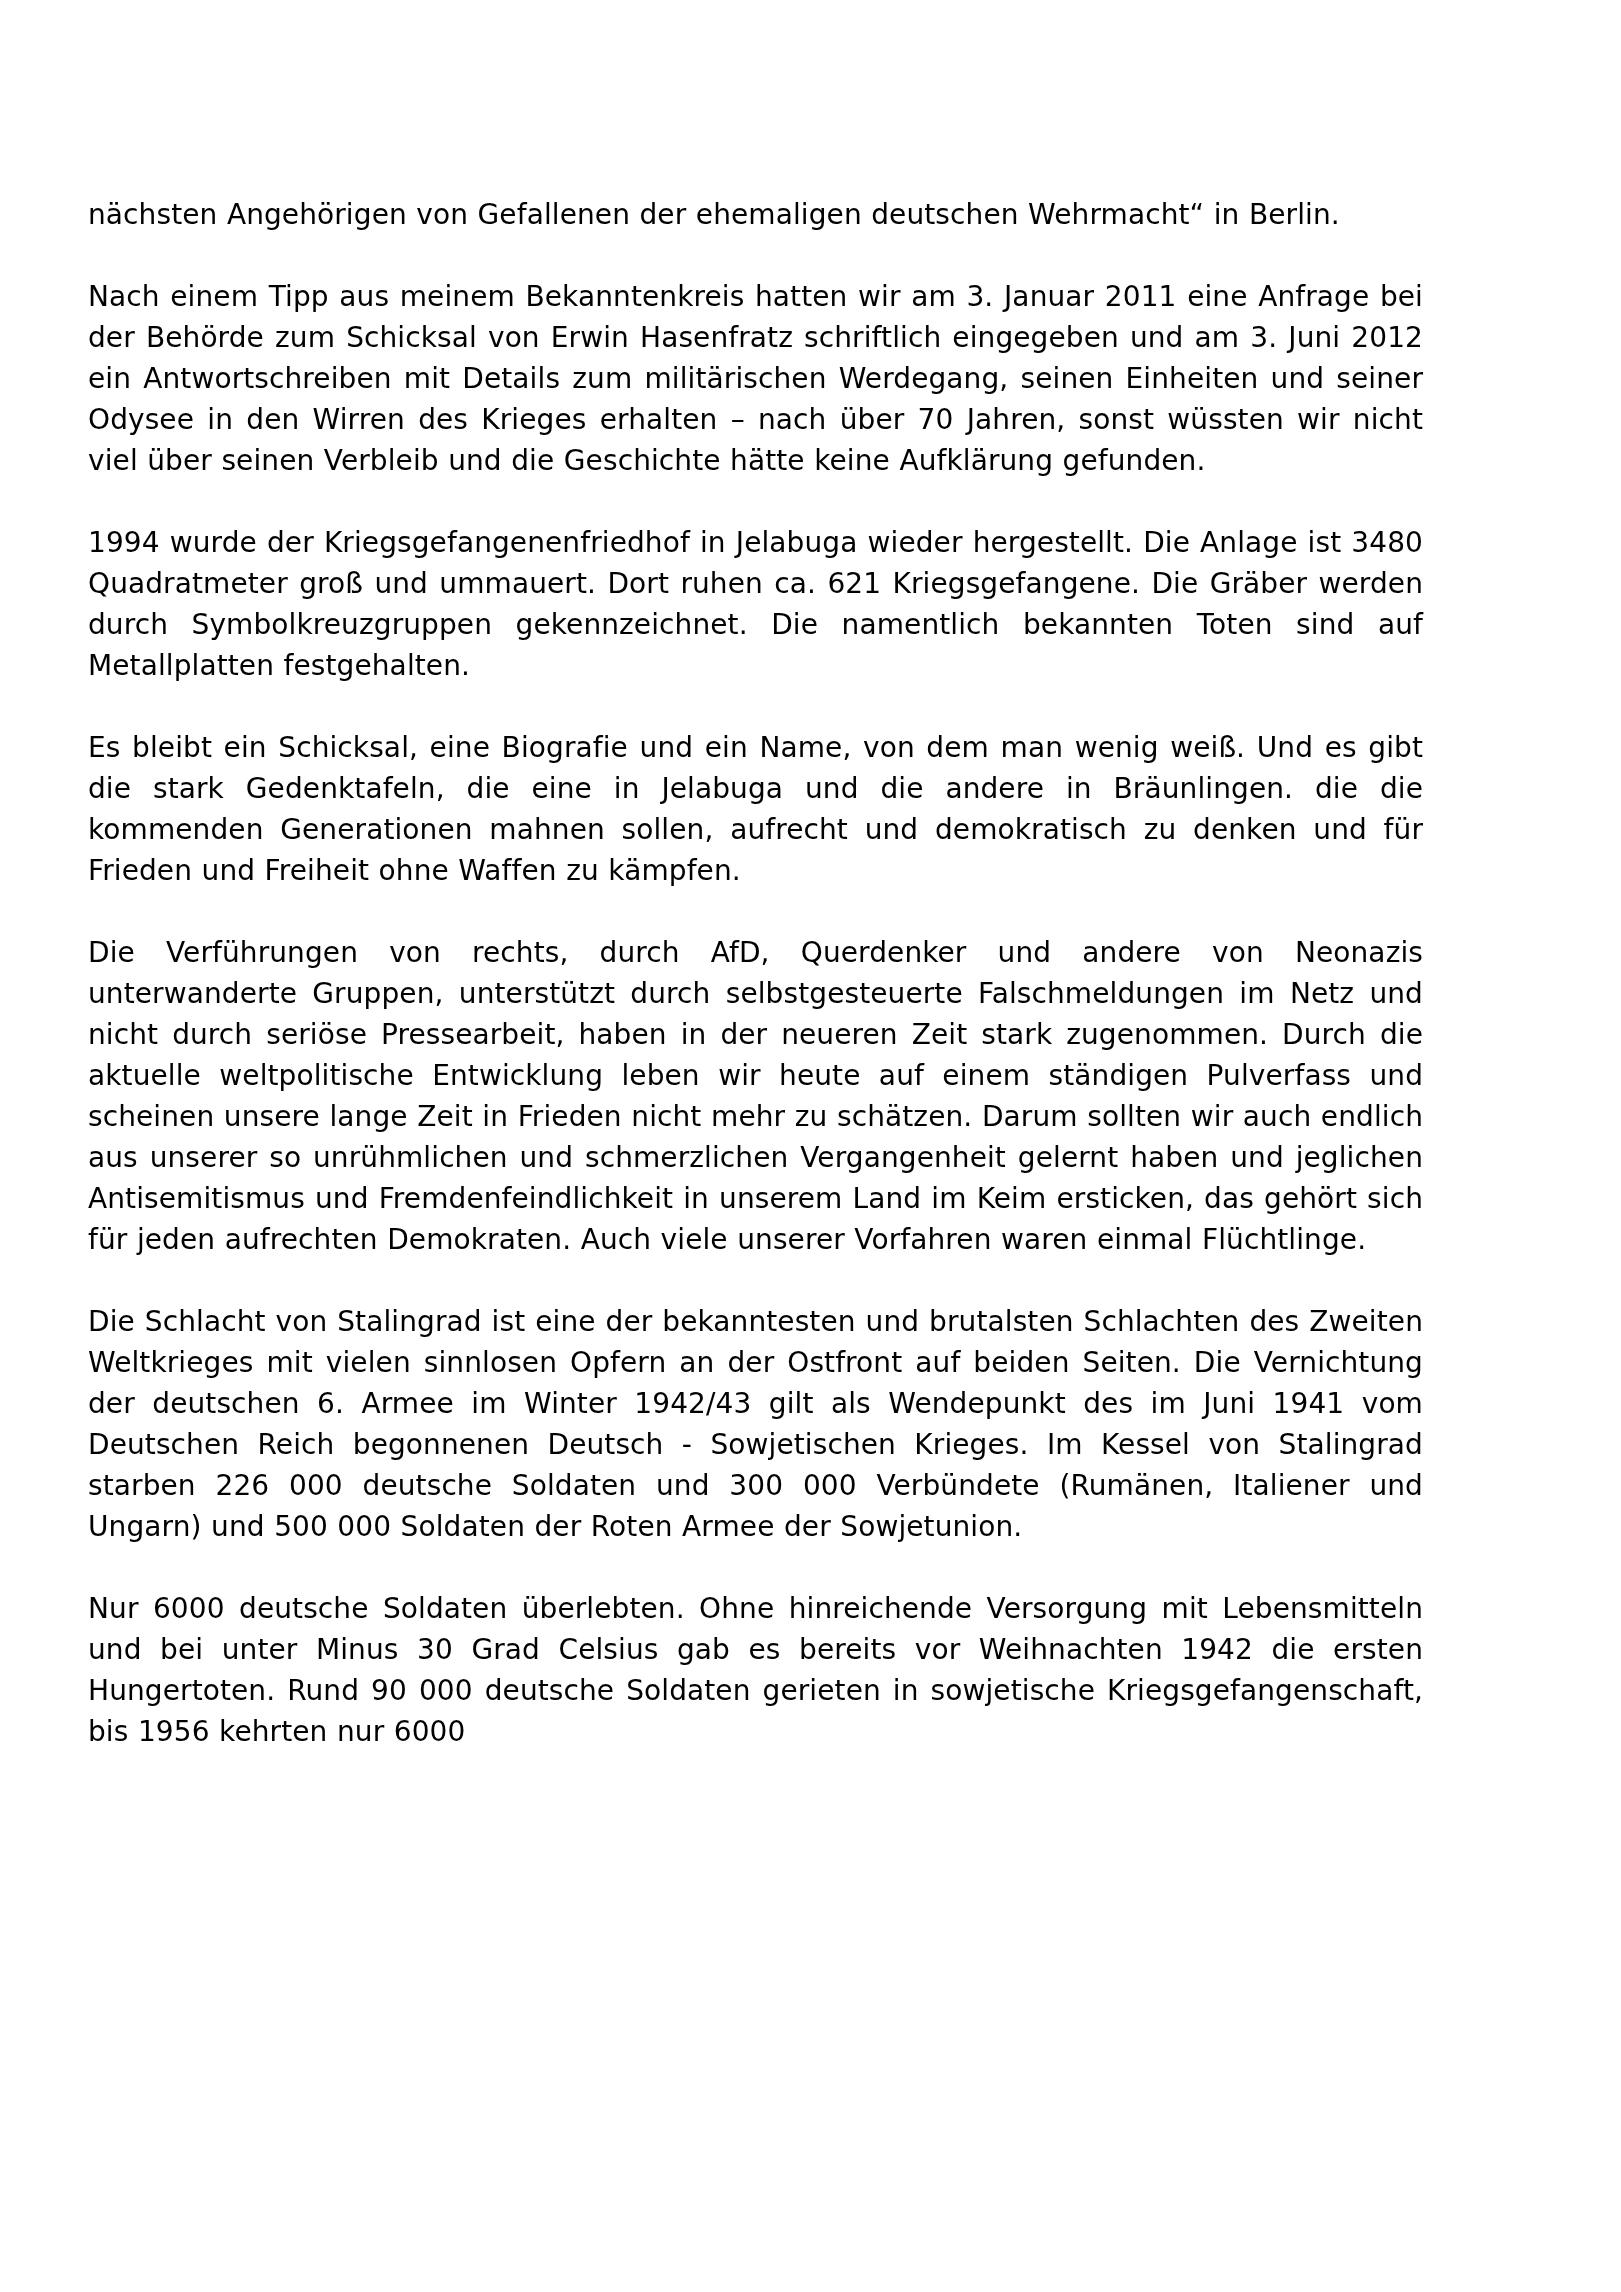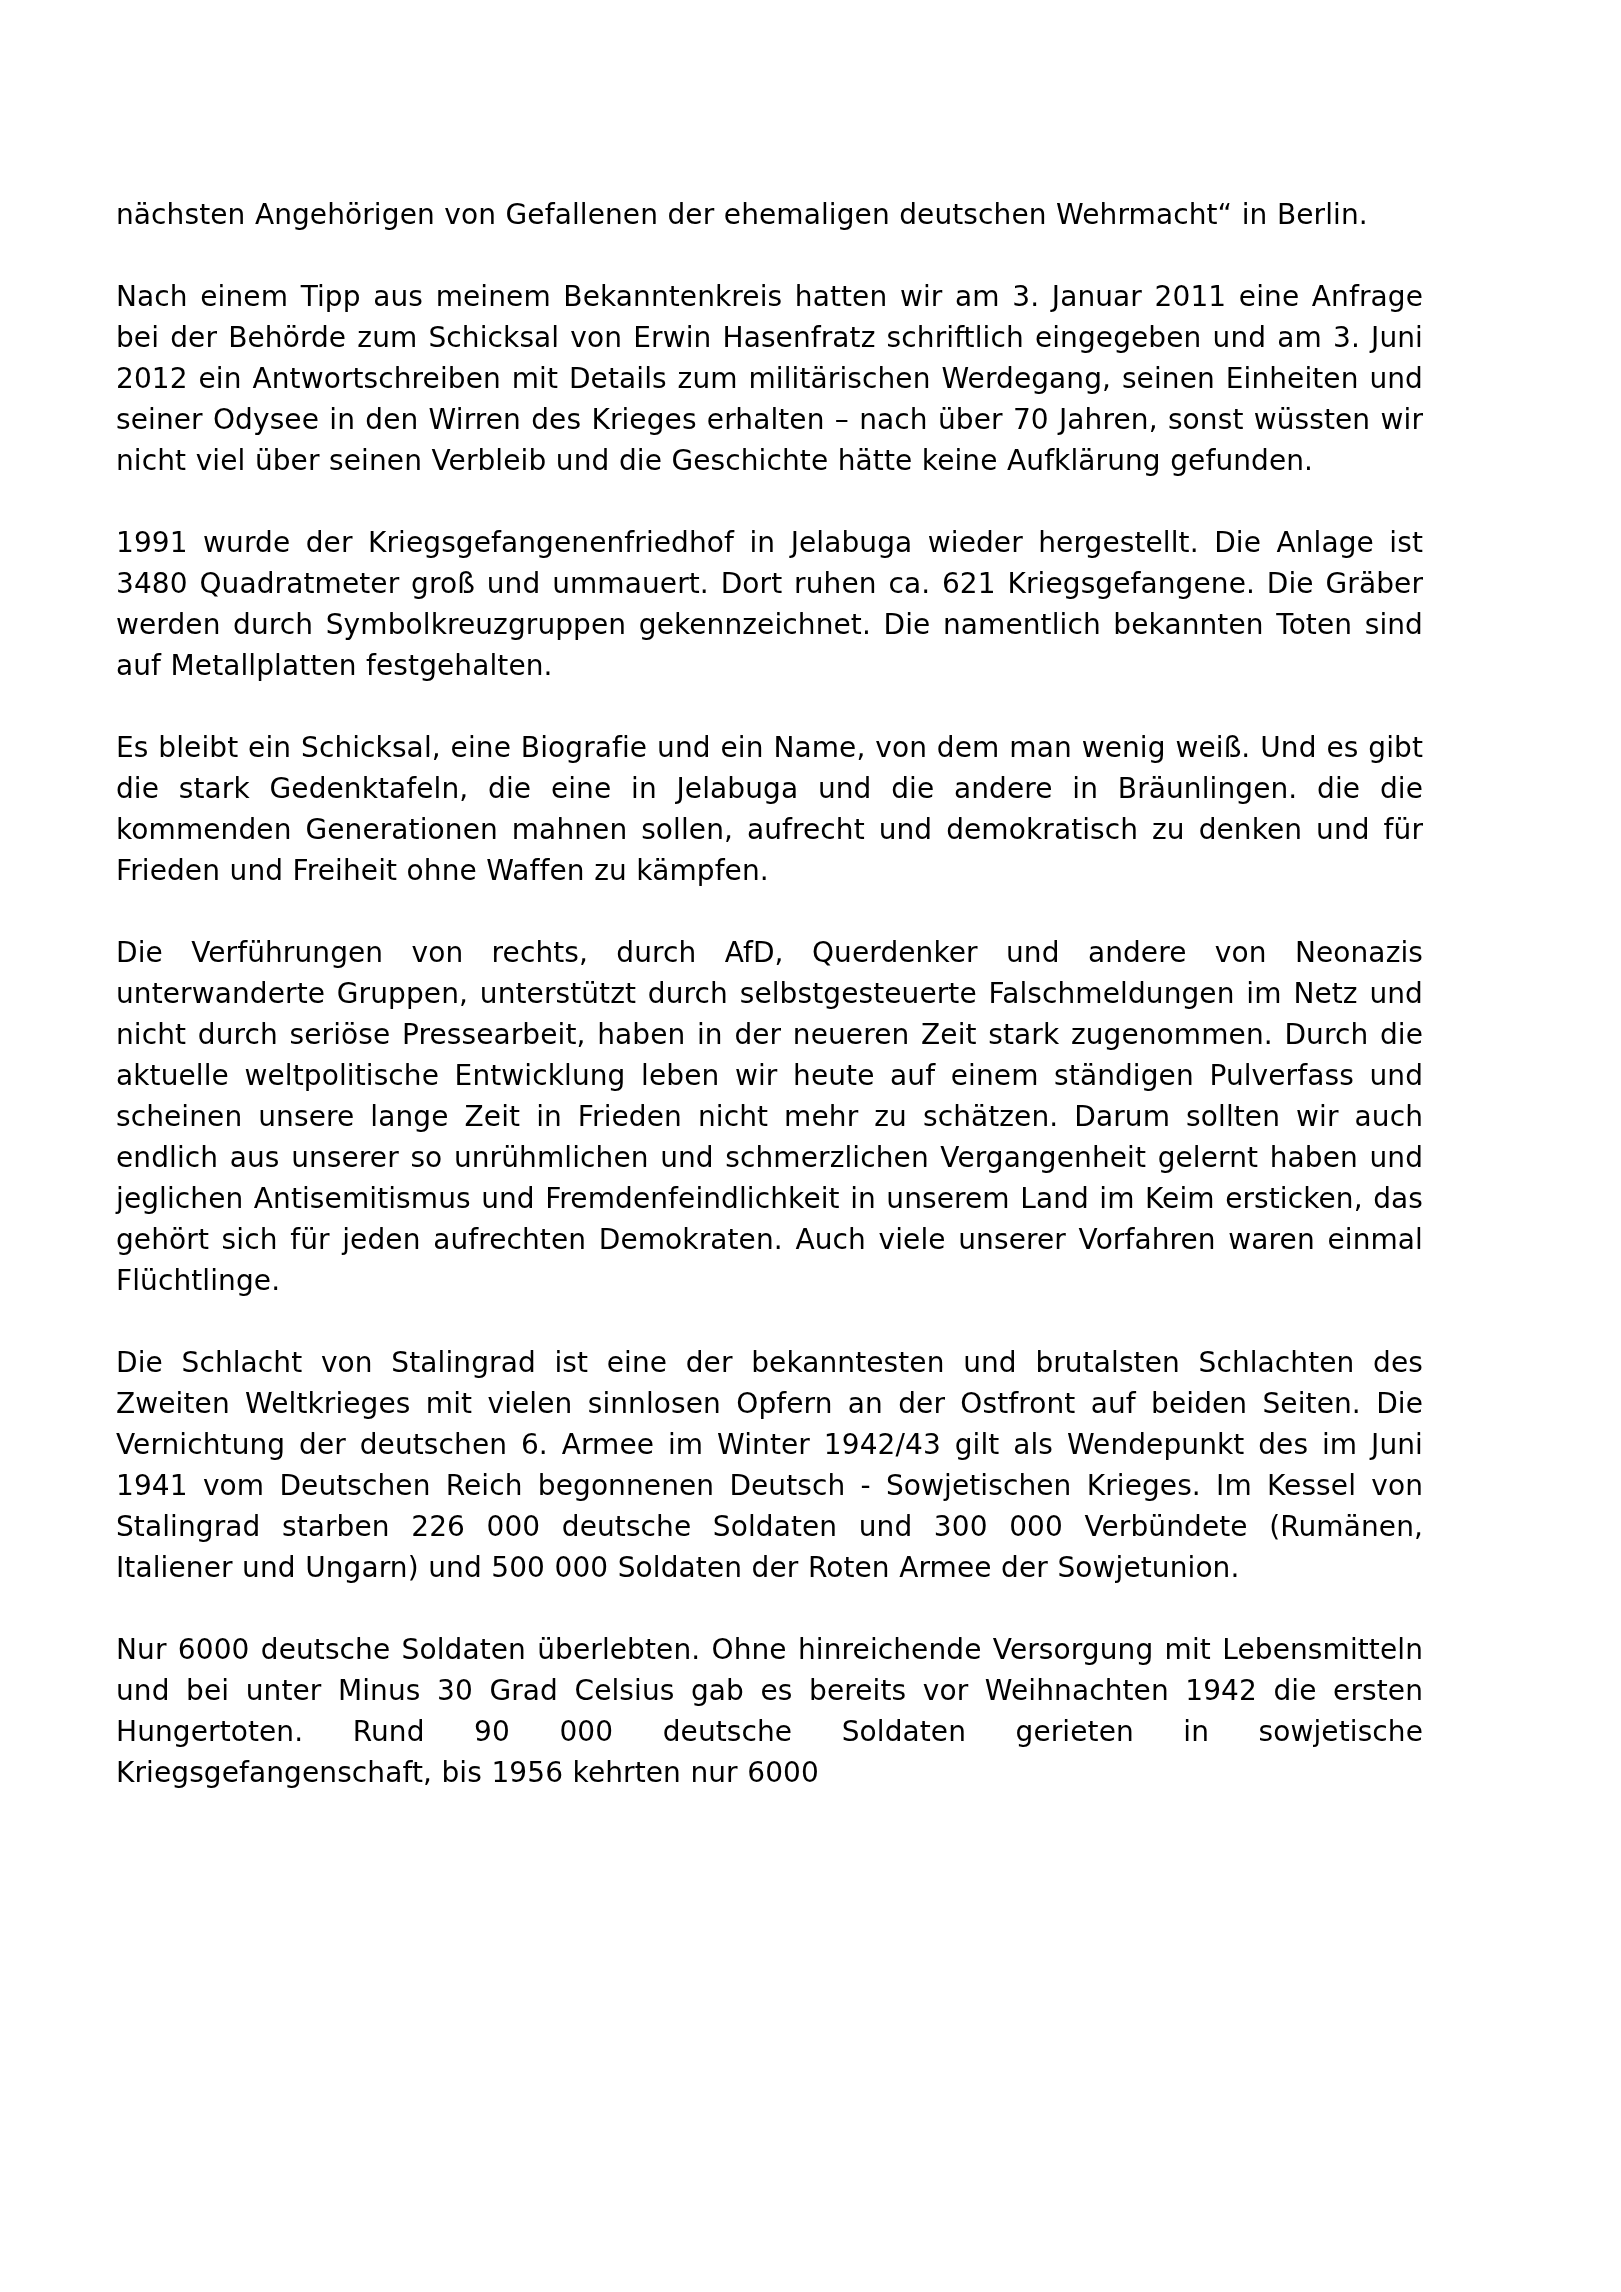--- a/index.html
+++ b/index.html
@@ -7,40 +7,40 @@
     padding: 0;
     background: #ffffff;
   }
   .page {
     position: relative;
     width: 1621px;
     height: 2293px;
     box-sizing: border-box;
     background: #ffffff;
     color: #000000;
-    padding: 194px 198px 0 116px;
+    padding: 194px 198px 0 88px;
     font-family: "DejaVu Sans", "Liberation Sans", sans-serif;
     font-size: 28px;
     line-height: 41px;
     overflow: hidden;
   }
   .page p {
     margin: 0 0 41px 0;
     text-align: justify;
     text-align-last: left;
     letter-spacing: 0.1px;
     word-spacing: 0.5px;
     hyphens: none;
   }
 </style>
 </head>
 <body>
 
 <div class="page">
   <p>nächsten Angehörigen von Gefallenen der ehemaligen deutschen Wehrmacht“ in Berlin.</p>
   <p>Nach einem Tipp aus meinem Bekanntenkreis hatten wir am 3. Januar 2011 eine Anfrage bei der Behörde zum Schicksal von Erwin Hasenfratz schriftlich eingegeben und am 3. Juni 2012 ein Antwortschreiben mit Details zum militärischen Werdegang, seinen Einheiten und seiner Odysee in den Wirren des Krieges erhalten – nach über 70 Jahren, sonst wüssten wir nicht viel über seinen Verbleib und die Geschichte hätte keine Aufklärung gefunden.</p>
-  <p>1991 wurde der Kriegsgefangenenfriedhof in Jelabuga wieder hergestellt. Die Anlage ist 3480 Quadratmeter groß und ummauert. Dort ruhen ca. 621 Kriegsgefangene. Die Gräber werden durch Symbolkreuzgruppen gekennzeichnet. Die namentlich bekannten Toten sind auf Metallplatten festgehalten.</p>
+  <p>1994 wurde der Kriegsgefangenenfriedhof in Jelabuga wieder hergestellt. Die Anlage ist 3480 Quadratmeter groß und ummauert. Dort ruhen ca. 621 Kriegsgefangene. Die Gräber werden durch Symbolkreuzgruppen gekennzeichnet. Die namentlich bekannten Toten sind auf Metallplatten festgehalten.</p>
   <p>Es bleibt ein Schicksal, eine Biografie und ein Name, von dem man wenig weiß. Und es gibt die stark Gedenktafeln, die eine in Jelabuga und die andere in Bräunlingen. die die kommenden Generationen mahnen sollen, aufrecht und demokratisch zu denken und für Frieden und Freiheit ohne Waffen zu kämpfen.</p>
   <p>Die Verführungen von rechts, durch AfD, Querdenker und andere von Neonazis unterwanderte Gruppen, unterstützt durch selbstgesteuerte Falschmeldungen im Netz und nicht durch seriöse Pressearbeit, haben in der neueren Zeit stark zugenommen. Durch die aktuelle weltpolitische Entwicklung leben wir heute auf einem ständigen Pulverfass und scheinen unsere lange Zeit in Frieden nicht mehr zu schätzen. Darum sollten wir auch endlich aus unserer so unrühmlichen und schmerzlichen Vergangenheit gelernt haben und jeglichen Antisemitismus und Fremdenfeindlichkeit in unserem Land im Keim ersticken, das gehört sich für jeden aufrechten Demokraten. Auch viele unserer Vorfahren waren einmal Flüchtlinge.</p>
   <p>Die Schlacht von Stalingrad ist eine der bekanntesten und brutalsten Schlachten des Zweiten Weltkrieges mit vielen sinnlosen Opfern an der Ostfront auf beiden Seiten. Die Vernichtung der deutschen 6. Armee im Winter 1942/43 gilt als Wendepunkt des im Juni 1941 vom Deutschen Reich begonnenen Deutsch - Sowjetischen Krieges. Im Kessel von Stalingrad starben 226 000 deutsche Soldaten und 300 000 Verbündete (Rumänen, Italiener und Ungarn) und 500 000 Soldaten der Roten Armee der Sowjetunion.</p>
   <p>Nur 6000 deutsche Soldaten überlebten. Ohne hinreichende Versorgung mit Lebensmitteln und bei unter Minus 30 Grad Celsius gab es bereits vor Weihnachten 1942 die ersten Hungertoten. Rund 90 000 deutsche Soldaten gerieten in sowjetische Kriegsgefangenschaft, bis 1956 kehrten nur 6000</p>
 </div>
 
 
 </body></html>

